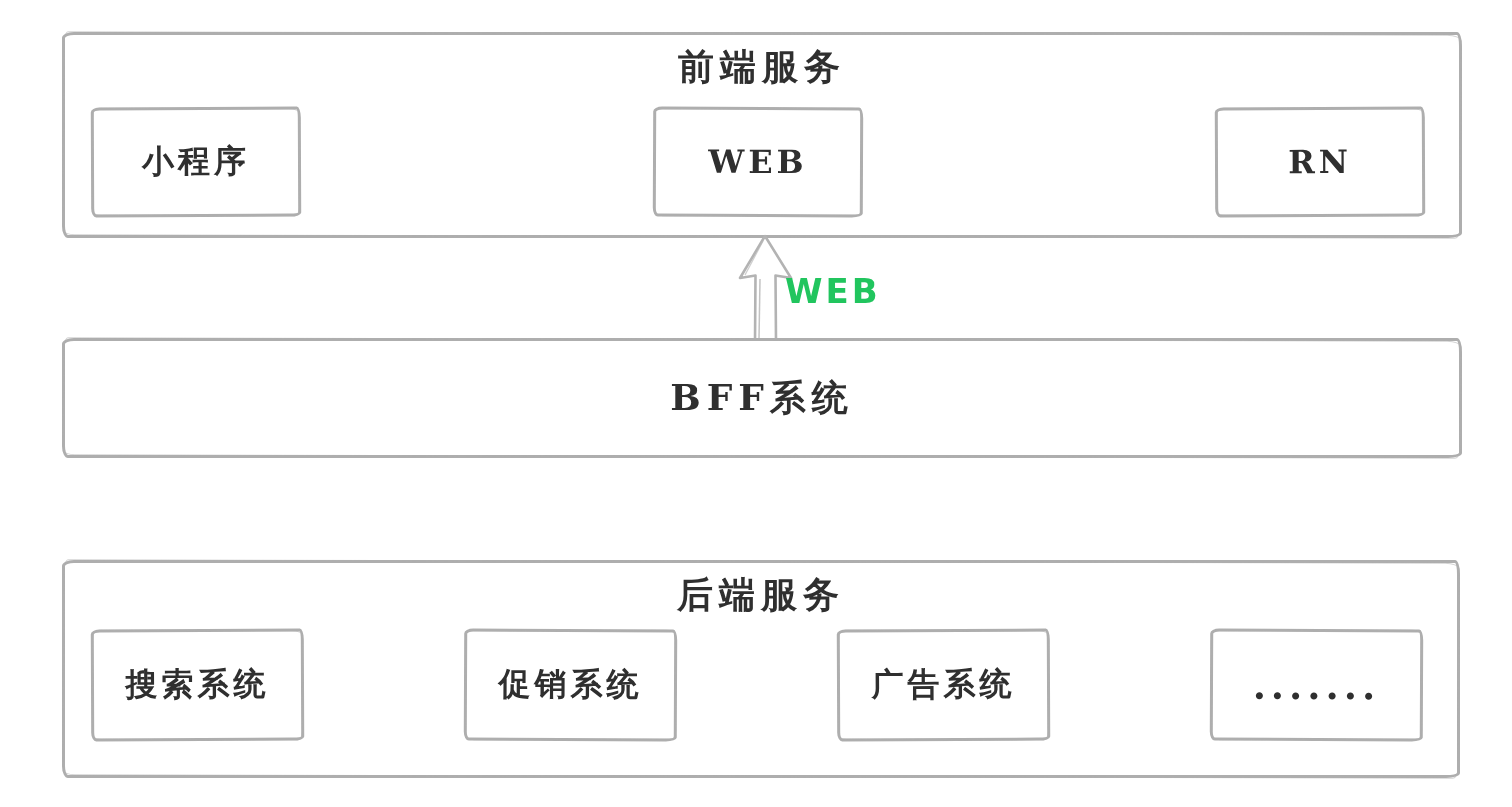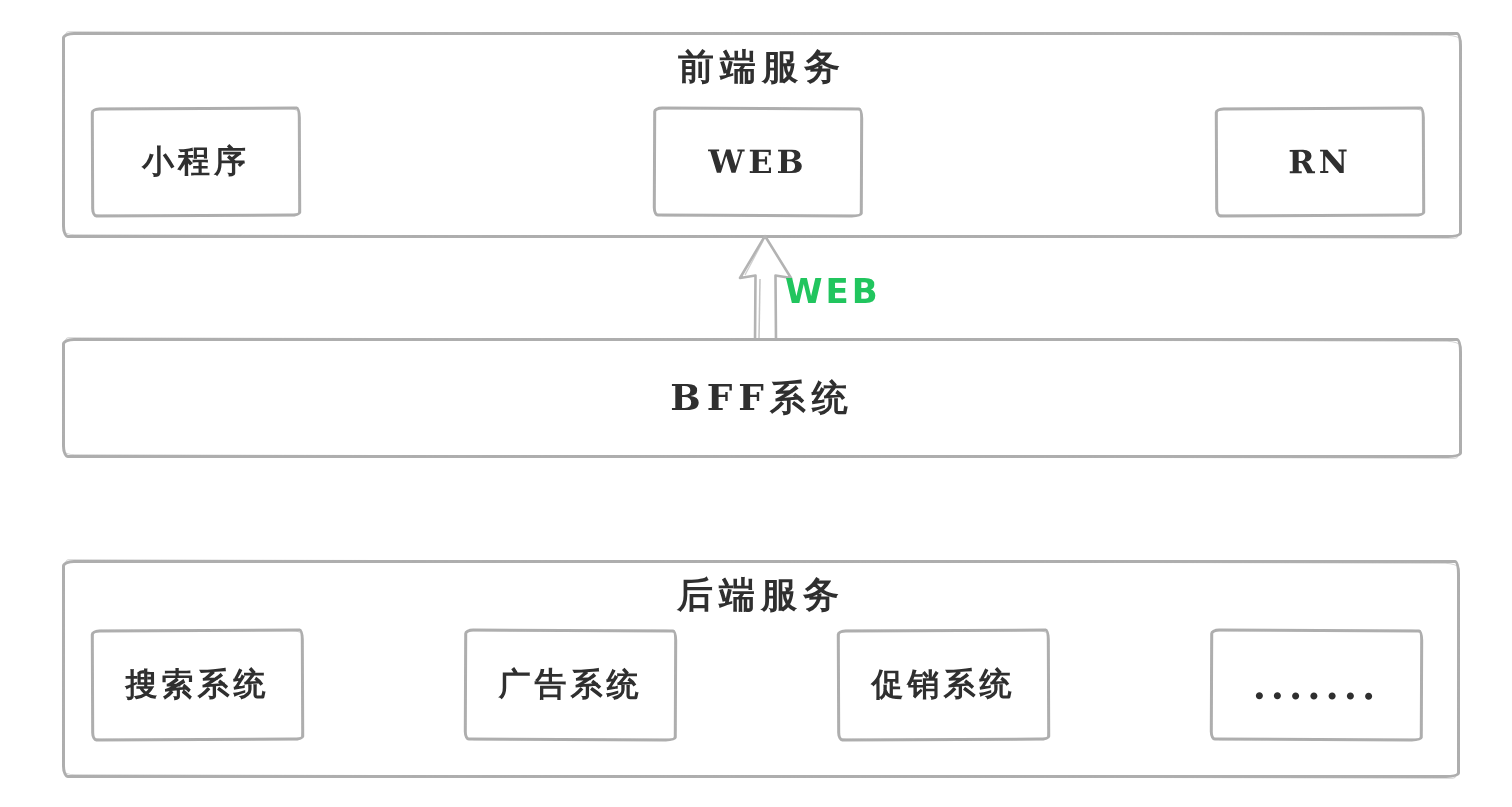--- a/index.html
+++ b/index.html
@@ -134,20 +134,20 @@
 
   <section class="sketch container-bff">
     <div class="layer-title bff-title">BFF系统</div>
   </section>
 
 
   <section class="sketch container-bottom">
     <div class="layer-title">后端服务</div>
     <div class="box-row row-bottom">
       <div class="node">搜索系统</div>
+      <div class="node">促销系统</div>
       <div class="node">广告系统</div>
-      <div class="node">促销系统</div>
       <div class="node dots">.......</div>
     </div>
   </section>
 
 
 </div>
 
 </body></html>

